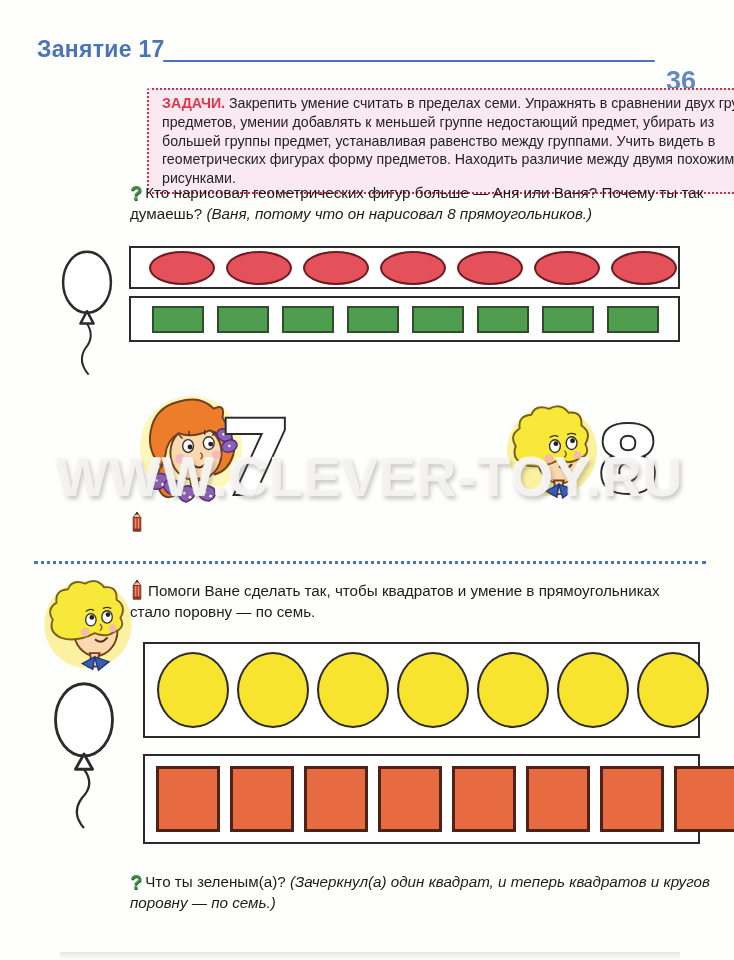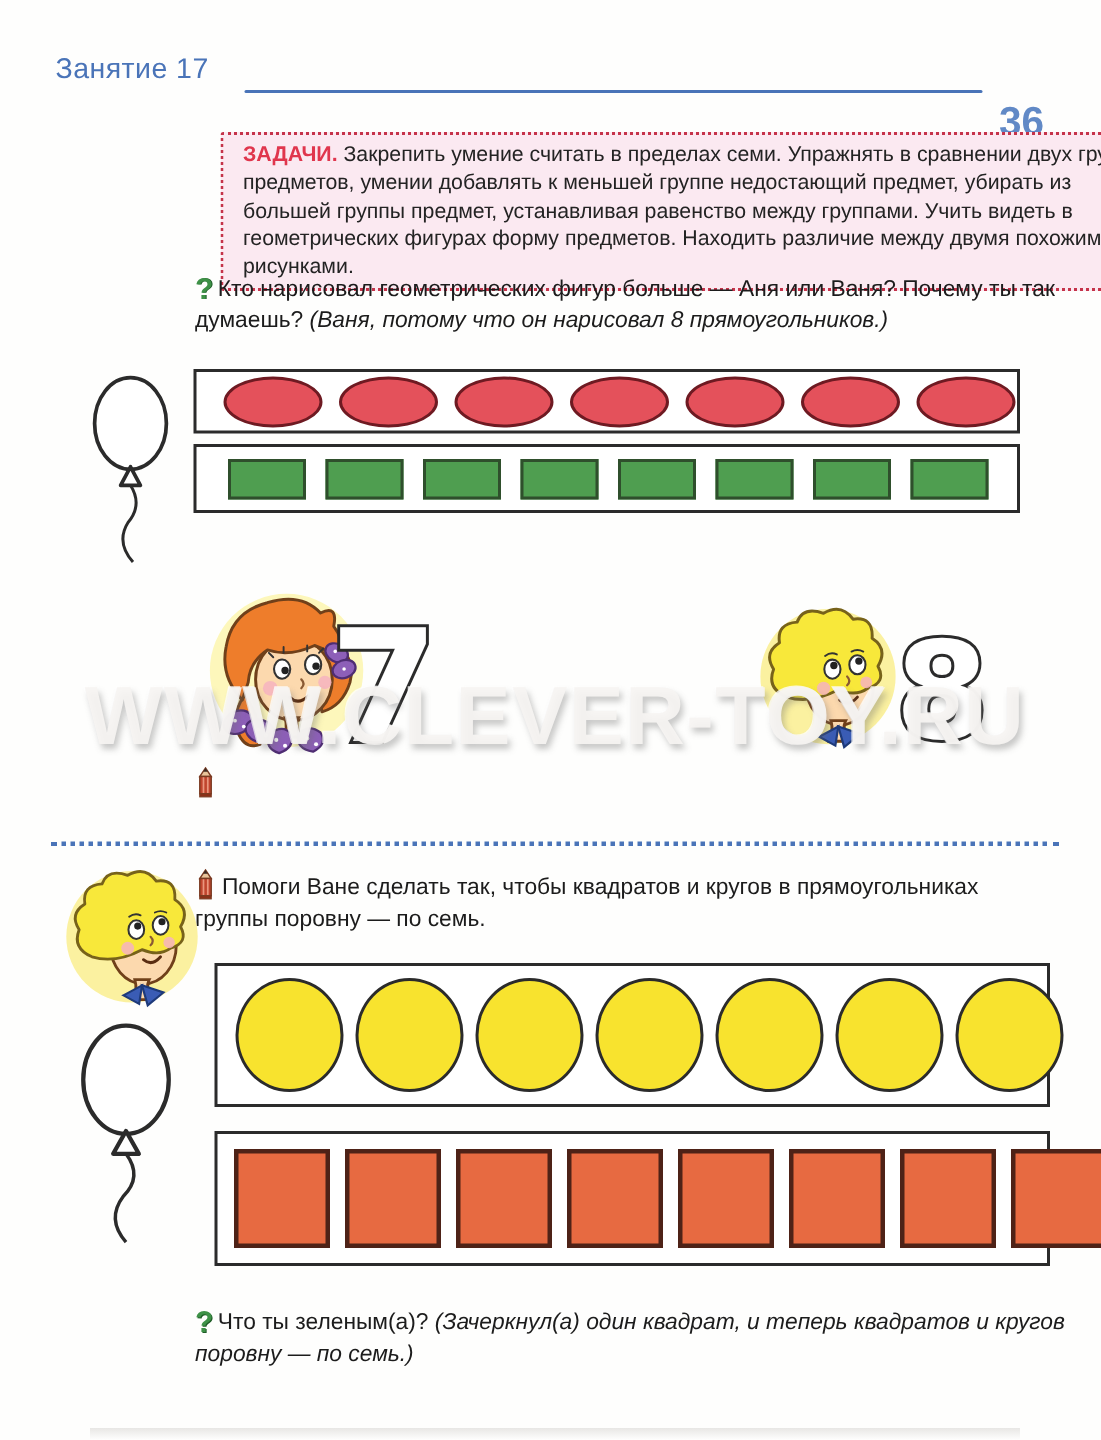--- a/index.html
+++ b/index.html
@@ -5,21 +5,21 @@
   html,body{margin:0;padding:0;}
   body{
     width:734px;height:960px;position:relative;overflow:hidden;
     background:#fefefd;
     font-family:"Liberation Sans","DejaVu Sans",sans-serif;
     color:#1d1d1d;
   }
   .abs{position:absolute;}
 
   
-  .lesson-title{left:37px;top:36px;font-size:19px;font-weight:normal;color:var(--accent-blue,#4a74b8);letter-spacing:.3px;}
+  .lesson-title{left:37px;top:36px;font-size:23px;font-weight:bold;color:var(--accent-blue,#4a74b8);letter-spacing:.3px;}
   .header-line{left:163px;top:60px;width:492px;height:2px;background:var(--accent-blue,#4a74b8);border-radius:2px;}
   .page-number{left:666px;top:31px;font-size:27px;color:#6189c6;font-weight:bold;margin-top:35px;}
 
   
   .objectives{
     left:147px;top:88px;width:631px;box-sizing:border-box;
     background:var(--objectives-bg-pink,#fbe9f1);
     border:2px dotted #c5334a;border-radius:2px;
     padding:4px 13px;font-size:14.2px;line-height:18.8px;color:#232323;
   }
@@ -195,21 +195,21 @@
 <div class="abs divider"></div>
 
 <div class="abs para task2">
   <svg class="pencil-icon" width="14" height="21" viewBox="0 0 14 22">
     <path d="M7 1 L11 7 L3 7 Z" fill="#e8c49a" stroke="#7a3b22" stroke-width="1"></path>
     <path d="M7 1 L8.6 3.6 L5.4 3.6 Z" fill="#3a2a22"></path>
     <rect x="3" y="7" width="8" height="12" fill="#c0452e" stroke="#7a3b22" stroke-width="1"></rect>
     <line x1="5.6" y1="7.5" x2="5.6" y2="18.5" stroke="#ea967d" stroke-width="1.2"></line>
     <line x1="8.6" y1="7.5" x2="8.6" y2="18.5" stroke="#ea967d" stroke-width="1.2"></line>
     <rect x="3" y="19" width="8" height="2.2" fill="#8c3018" stroke="#7a3b22" stroke-width="0.8"></rect>
-  </svg><span>Помоги Ване сделать так, чтобы квадратов и кругов в прямоугольниках группы поровну — по семь.</span>
+  </svg><span>Помоги Ване сделать так, чтобы квадратов и умение в прямоугольниках стало поровну — по семь.</span>
 </div>
 
 <svg class="abs boy-head-2" width="100" height="100" viewBox="0 0 100 105">
   <circle cx="50" cy="52" r="46" fill="#fbf1a0"></circle>
   <ellipse cx="58" cy="58" rx="23" ry="27" fill="#fcd9ae" stroke="#70401a" stroke-width="2"></ellipse>
   <path d="M52 82 Q54 90 51 96 L64 96 Q59 88 62 82 Z" fill="#fcd9ae" stroke="#70401a" stroke-width="2"></path>
   <path d="M22 66 Q8 60 13 47 Q6 36 17 29 Q15 16 29 15 Q33 4 47 9 Q59 2 67 13 Q81 11 80 26 Q91 33 84 45 Q90 56 77 60 Q69 66 57 61 Q38 71 22 66 Z" fill="#f8e83a" stroke="#77621a" stroke-width="2" stroke-linejoin="round"></path>
   <ellipse cx="53" cy="47" rx="5.5" ry="6.5" fill="#fff" stroke="#333" stroke-width="1.4"></ellipse>
   <circle cx="54" cy="44.5" r="2.5" fill="#222"></circle>
   <ellipse cx="70" cy="44" rx="5.5" ry="6.5" fill="#fff" stroke="#333" stroke-width="1.4"></ellipse>

